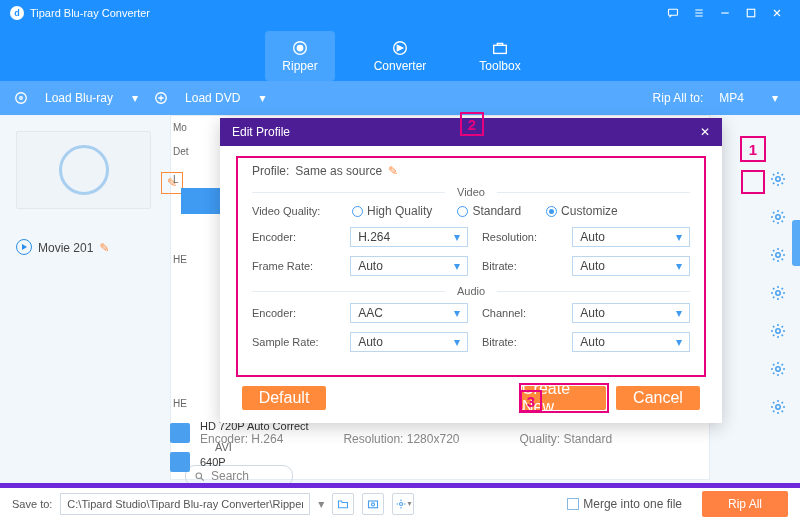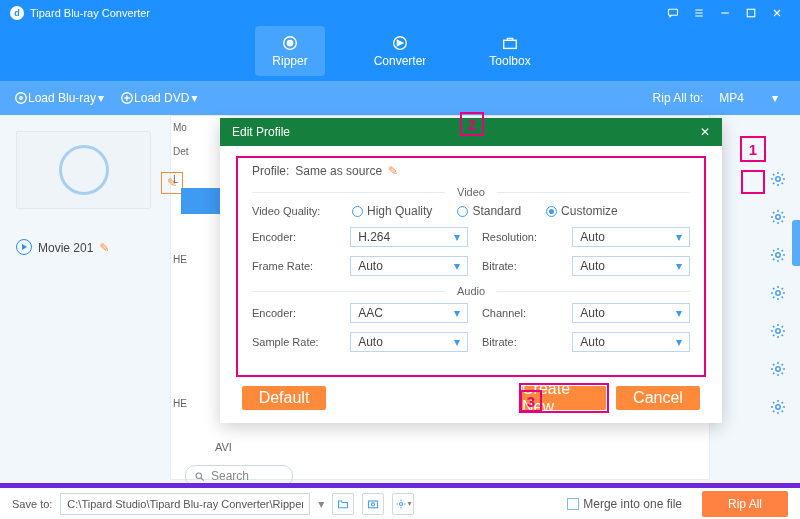--- a/index.html
+++ b/index.html
@@ -2,26 +2,26 @@
 <html><head>
 <meta charset="utf-8">
 <style>
 *{box-sizing:border-box;margin:0;padding:0;font-family:Segoe UI,Arial,sans-serif;font-size:12px}
 body{width:800px;height:519px;overflow:hidden;background:#fff;position:relative}
 .titlebar{height:26px;background:#1e90ff;color:#fff;display:flex;align-items:center;padding:0 10px}
 .titlebar .logo{width:14px;height:14px;border-radius:50%;background:#fff;color:#1e90ff;display:flex;align-items:center;justify-content:center;margin-right:6px;font-weight:bold;font-size:9px}
 .titlebar .title{font-size:11px;flex:1}
 .titlebar .winbtn{width:26px;height:26px;display:flex;align-items:center;justify-content:center;cursor:pointer}
 .titlebar svg{width:12px;height:12px}
-.mainnav{height:55px;background:#1e90ff;display:flex;justify-content:center;align-items:flex-start;gap:40px}
+.mainnav{height:55px;background:#1e90ff;display:flex;justify-content:center;align-items:flex-end;gap:30px}
 .mainnav .tab{width:70px;height:50px;display:flex;flex-direction:column;align-items:center;justify-content:center;color:#fff;font-size:11px;gap:2px;border-radius:4px;cursor:pointer}
 .mainnav .tab.active{background:rgba(255,255,255,.18)}
 .mainnav svg{width:18px;height:18px}
 .toolbar{height:34px;background:#55aaff;display:flex;align-items:center;padding:0 14px;color:#fff;gap:16px}
-.toolbar .btn{display:flex;align-items:center;gap:0;cursor:pointer;font-size:11px}
+.toolbar .btn{display:flex;align-items:center;gap:17px;cursor:pointer;font-size:11px}
 .toolbar .chev{margin-left:2px}
 .toolbar .spacer{flex:1}
 .toolbar .ripfmt{display:flex;align-items:center;gap:8px;font-size:11px}
 .toolbar .ripfmt .sel{display:flex;align-items:center;gap:28px;padding:3px 8px;cursor:pointer}
 .content{position:absolute;top:115px;left:0;right:0;bottom:36px;background:#f2f7fb}
 .leftcard{position:absolute;left:16px;top:16px;width:145px}
 .discimg{width:135px;height:78px;background:#eff4f9;border:1px solid #e0e8f0;border-radius:2px;display:flex;align-items:center;justify-content:center}
 .discimg .disc{width:50px;height:50px;border-radius:50%;border:3px solid #a8cef0}
 .movierow{display:flex;align-items:flex-end;gap:6px;margin-top:30px;color:#444;font-size:11px}
 .movierow .play{width:16px;height:16px;border:1.5px solid #2a8fe8;border-radius:50%;display:flex;align-items:center;justify-content:center}
@@ -42,21 +42,21 @@
 .behindpanel .txt{position:absolute;left:2px;color:#666;font-size:10px}
 .behindpanel .editor{position:absolute;left:-10px;top:56px;width:22px;height:22px;border:1px solid #ff8a3c;color:#ff8a3c;display:flex;align-items:center;justify-content:center}
 .bottomlist{position:absolute;left:170px;top:302px;width:560px}
 .bl-row{display:flex;align-items:center;gap:10px;padding:3px 0;color:#666;font-size:11px}
 .bl-ic{width:20px;height:20px;background:#4aa0ee;border-radius:2px}
 .bl-title{width:130px;color:#333;font-size:11px}
 .bl-sub{color:#888}
 .search{position:absolute;left:185px;top:350px;width:108px;height:22px;border:1px solid #cfd8e2;border-radius:10px;display:flex;align-items:center;gap:6px;padding:0 8px;color:#888}
 .avi{position:absolute;left:215px;top:326px;font-size:11px;color:#666}
 .modal{position:absolute;left:220px;top:118px;width:502px;height:305px;background:#fff;box-shadow:0 4px 18px rgba(0,0,0,.2);border-radius:1px}
-.modal .hdr{height:28px;background:#15803d;color:#fff;display:flex;align-items:center;padding:0 12px;font-size:11px}
+.modal .hdr{height:28px;background:#4c1d95;color:#fff;display:flex;align-items:center;padding:0 12px;font-size:11px}
 .modal .hdr .x{margin-left:auto;cursor:pointer}
 .modal .body{position:relative;padding:10px 16px}
 .modal .box{border:2px solid #e6007e;padding:6px 14px 14px;position:relative}
 .modal .profile{display:flex;align-items:center;gap:6px;color:#555;font-size:11px}
 .modal .sect{display:flex;align-items:center;margin:8px 0 6px}
 .modal .sect .line{flex:1;height:1px;background:#e5ecf3}
 .modal .sect .lbl{padding:0 12px;color:#666;font-size:11px}
 .modal .row{display:flex;align-items:center;margin-bottom:9px}
 .modal .row .l1{width:100px;color:#555;font-size:11px}
 .modal .row .c1{width:120px}
@@ -185,20 +185,37 @@
 
   <div class="avi">AVI</div>
   <div class="search">
     <svg width="11" height="11" viewBox="0 0 16 16">
         <circle cx="7" cy="7" r="4"></circle>
         <path d="M10 10l4 4"></path>
       </svg>
     <span>Search</span>
   </div>
 
+  <div class="bottomlist">
+    <div class="bl-row">
+      <div class="bl-ic"></div>
+      <div style="flex:1">
+        <div class="bl-title">HD 720P Auto Correct</div>
+        <div style="display:flex;gap:60px">
+          <span class="bl-sub">Encoder: H.264</span>
+          <span class="bl-sub">Resolution: 1280x720</span>
+          <span class="bl-sub">Quality: Standard</span>
+        </div>
+      </div>
+    </div>
+    <div class="bl-row">
+      <div class="bl-ic"></div>
+      <div class="bl-title">640P</div>
+    </div>
+  </div>
 
   <div class="gearcol">
     <svg class="gear" viewBox="0 0 16 16">
         <circle cx="8" cy="8" r="2.2"></circle>
         <path d="M8 1v2M8 13v2M1 8h2M13 8h2M3 3l1.4 1.4M11.6 11.6L13 13M13 3l-1.4 1.4M4.4 11.6L3 13"></path>
       </svg>
     <svg class="gear" viewBox="0 0 16 16">
         <circle cx="8" cy="8" r="2.2"></circle>
         <path d="M8 1v2M8 13v2M1 8h2M13 8h2M3 3l1.4 1.4M11.6 11.6L13 13M13 3l-1.4 1.4M4.4 11.6L3 13"></path>
       </svg>

